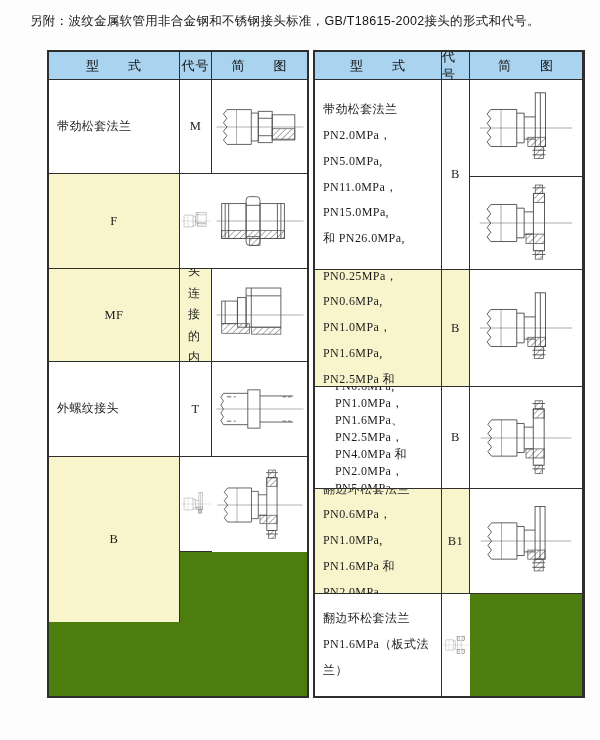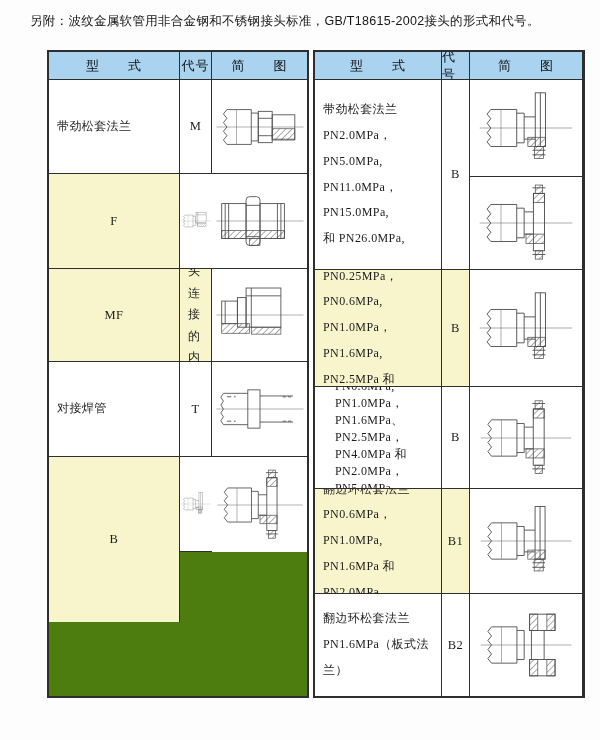--- a/index.html
+++ b/index.html
@@ -183,21 +183,21 @@
 
   <div class="c code hl">MF</div>
   <div class="c type hl">与松套螺母接头连接的内
 螺纹过渡接头</div>
   <div class="c diag last-col">
     <svg class="d" width="94" height="78" viewBox="0 0 108 84">
         <use href="#g-var4"></use>
       </svg>
   </div>
 
-  <div class="c type">对接焊管</div>
+  <div class="c type">外螺纹接头</div>
   <div class="c code">T</div>
   <div class="c diag last-col">
     <svg class="d" width="94" height="78" viewBox="0 0 108 84">
         <use href="#g-var5"></use>
       </svg>
   </div>
 
   <div class="c code hl last-row" style="grid-row:span 2">B</div>
   <div class="c diag last-col">
     <svg class="d" width="90" height="64" viewBox="0 0 108 84">
@@ -261,19 +261,18 @@
 PN1.6MPa 和 PN2.0MPa,</div>
   <div class="c code hl">B1</div>
   <div class="c diag last-col">
     <svg class="d" width="98" height="92" viewBox="0 0 108 84">
         <use href="#g-var6"></use>
       </svg>
   </div>
 
   <div class="c type loose last-row">翻边环松套法兰
 PN1.6MPa（板式法兰）</div>
-  <div class="c code last-row">B2</div>
   <div class="c diag last-col last-row">
     <svg class="d" width="98" height="92" viewBox="0 0 108 84">
         <use href="#g-var8"></use>
       </svg>
   </div>
 </div>
 
 </body></html>

